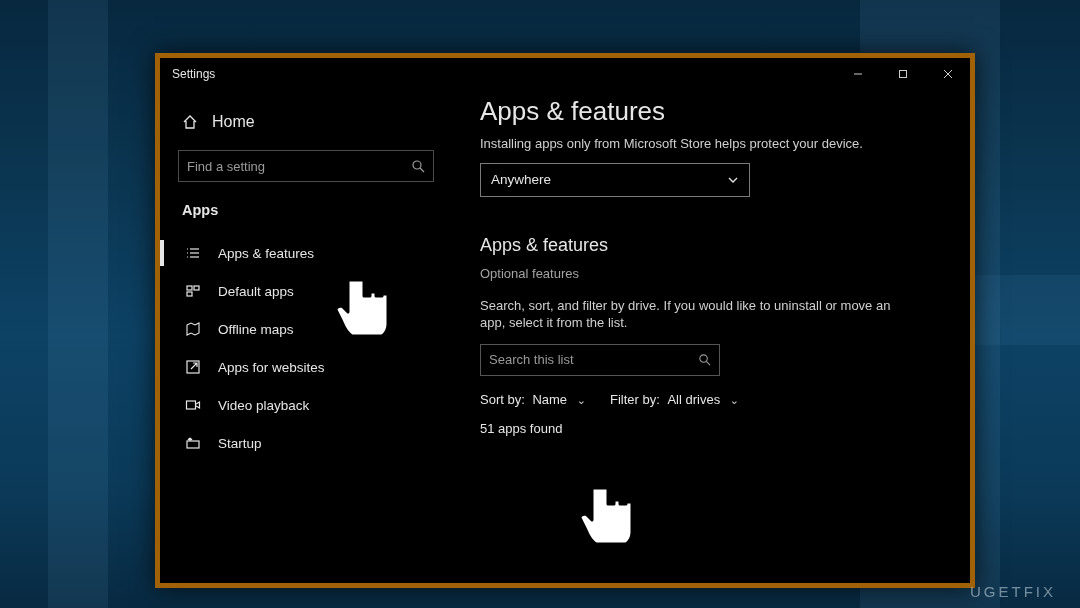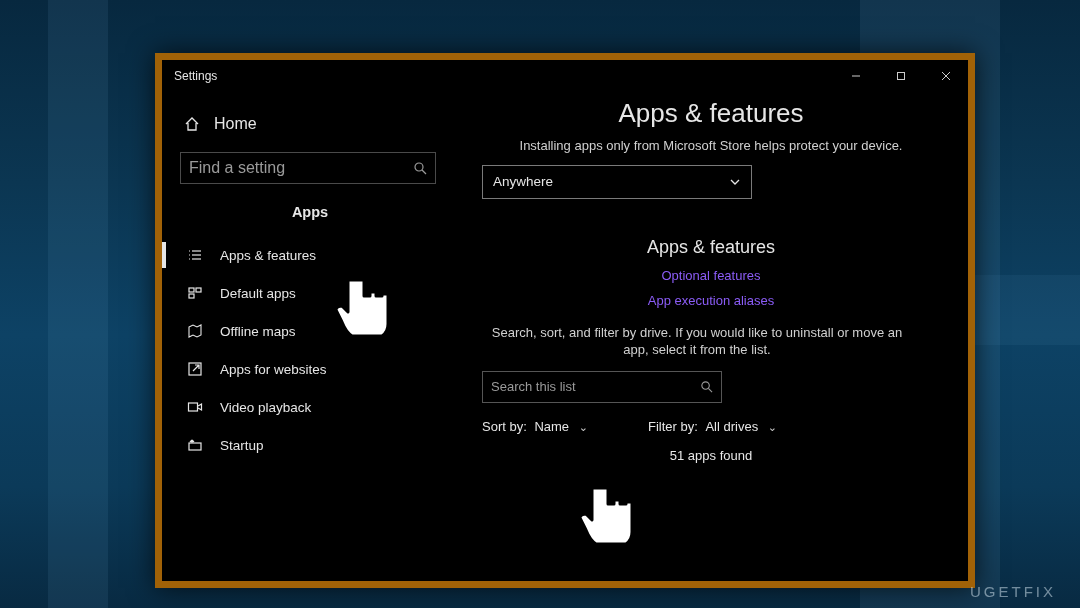--- a/index.html
+++ b/index.html
@@ -12,39 +12,39 @@
     background: linear-gradient(180deg, #07283f 0%, #0b3652 30%, #0d4265 55%, #0b3a59 80%, #082a42 100%);
   }
   .band { position: absolute; top: 0; bottom: 0; background: rgba(120,180,220,0.10); }
   .band.b1 { left: 48px;  width: 60px; }
   .band.b2 { left: 860px; width: 140px; }
   .band.hbar { position: absolute; left: 740px; right: 0; top: 275px; height: 70px; background: rgba(120,180,220,0.07); }
 
   
   .window {
     position: absolute; left: 155px; top: 53px; width: 820px; height: 535px;
-    background: #000; color: #e6e6e6; border: 7px solid #a16207;
+    background: #000; color: #e6e6e6; border: 5px solid #a16207;
     box-shadow: 0 0 25px rgba(0,0,0,0.7);
-    display: flex; flex-direction: column; text-align: center;
+    display: flex; flex-direction: column;
   }
   .titlebar {
     height: 32px; display: flex; align-items: center; justify-content: space-between;
     padding-left: 12px; font-size: 12px; color: #e6e6e6;
   }
   .wincontrols { display: flex; height: 100%; }
   .winbtn { width: 45px; display: flex; align-items: center; justify-content: center; color: #bbb; font-size: 12px; }
   .body { flex: 1; display: flex; min-height: 0; }
 
   
   .sidebar { width: 290px; padding: 6px 16px 16px 18px; }
   .home-row { display: flex; align-items: center; gap: 14px; height: 44px; padding-left: 4px; margin-top: 4px; }
   .home-row .icon { width: 16px; text-align: center; }
   .searchbox {
     margin-top: 6px; height: 32px; border: 1px solid #4a4a4a; background: #000;
-    display: flex; align-items: center; padding: 0 8px; color: #9a9a9a; font-size: 16px;
+    display: flex; align-items: center; padding: 0 8px; color: #9a9a9a; font-size: 13px;
     justify-content: space-between;
   }
   .section-title { margin-top: 20px; font-weight: 600; font-size: 14.5px; padding-left: 4px; }
   .nav { margin-top: 16px; }
   .nav-item {
     display: flex; align-items: center; gap: 16px; height: 38px;
     padding-left: 6px; font-size: 13.5px; color: #e6e6e6; position: relative;
   }
   .nav-item.selected::before {
     content: ""; position: absolute; left: -18px; top: 6px; bottom: 6px; width: 4px; background: #e6e6e6;
@@ -55,27 +55,27 @@
   .main { flex: 1; padding: 4px 28px 10px 30px; overflow: hidden; }
   .page-title { font-size: 26px; font-weight: 300; margin-top: 2px; }
   .subhead { font-size: 18px; font-weight: 400; margin-top: 18px; }
   .helptext { font-size: 13px; color: #d0d0d0; margin-top: 8px; line-height: 1.35; }
   .dropdown {
     margin-top: 10px; width: 270px; height: 34px; border: 1px solid #7a7a7a;
     display: flex; align-items: center; justify-content: space-between; padding: 0 10px;
     font-size: 13.5px; background: #000;
   }
   .subhead2 { font-size: 18px; font-weight: 400; margin-top: 38px; }
-  .link-muted { color: #8b5cf6; font-size: 13px; margin-top: 10px; display: block; }
+  .link-muted { color: #a3a3a3; font-size: 13px; margin-top: 10px; display: block; }
   .searchlist {
     margin-top: 12px; width: 240px; height: 32px; border: 1px solid #555;
     display: flex; align-items: center; justify-content: space-between; padding: 0 8px;
     font-size: 13px; color: #9a9a9a;
   }
-  .filters { margin-top: 16px; font-size: 13px; display: flex; gap: 60px; align-items: center; }
+  .filters { margin-top: 16px; font-size: 13px; display: flex; gap: 24px; align-items: center; }
   .filters .chev { margin-left: 6px; font-size: 11px; color: #ccc; }
   .count { margin-top: 14px; font-size: 13px; }
 
   .watermark {
     position: absolute; right: 24px; bottom: 8px; color: rgba(220,235,245,0.5);
     font-size: 15px; letter-spacing: 3px; font-weight: 300;
   }
 
   
   .hand-cursor { position: absolute; width: 64px; height: 84px; pointer-events: none; }
@@ -211,21 +211,20 @@
         <span>Anywhere</span>
         <span>
           <svg width="12" height="12" viewBox="0 0 12 12">
               <path d="M2 4 L6 8 L10 4" fill="none" stroke="#e6e6e6" stroke-width="1.3"></path>
             </svg>
         </span>
       </div>
 
       <div class="subhead2">Apps &amp; features</div>
       <a class="link-muted">Optional features</a>
-      <a class="link-muted">App execution aliases</a>
       <div class="helptext" style="margin-top:16px; max-width:430px;">Search, sort, and filter by drive. If you would like to uninstall or move an app, select it from the list.</div>
 
       <div class="searchlist">
         <span>Search this list</span>
         <span>
           <svg width="13" height="13" viewBox="0 0 14 14">
               <circle cx="6" cy="6" r="4" fill="none" stroke="#9a9a9a" stroke-width="1.2"></circle>
               <line x1="9" y1="9" x2="13" y2="13" stroke="#9a9a9a" stroke-width="1.2"></line>
             </svg>
         </span>

